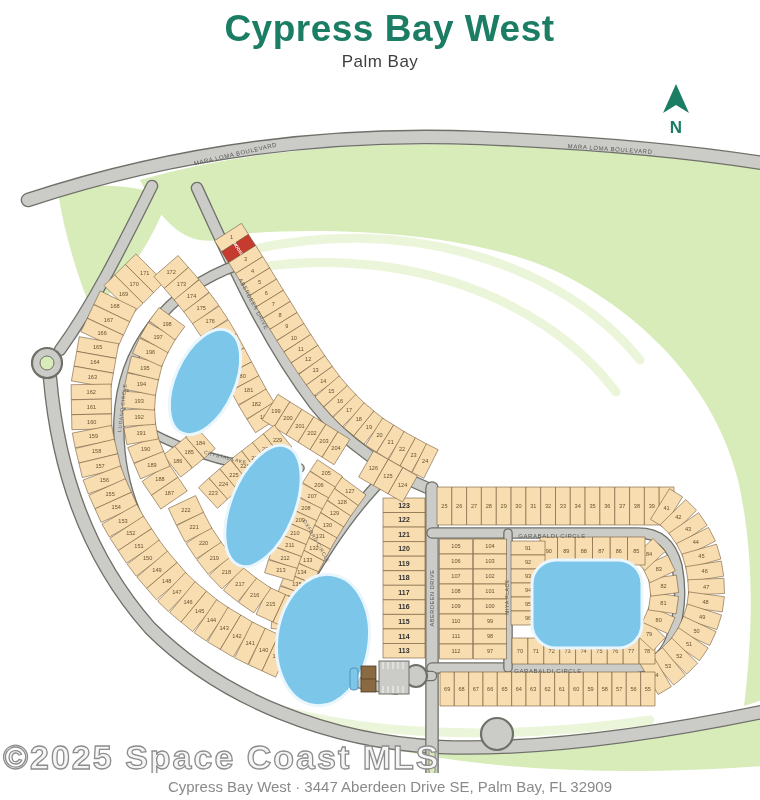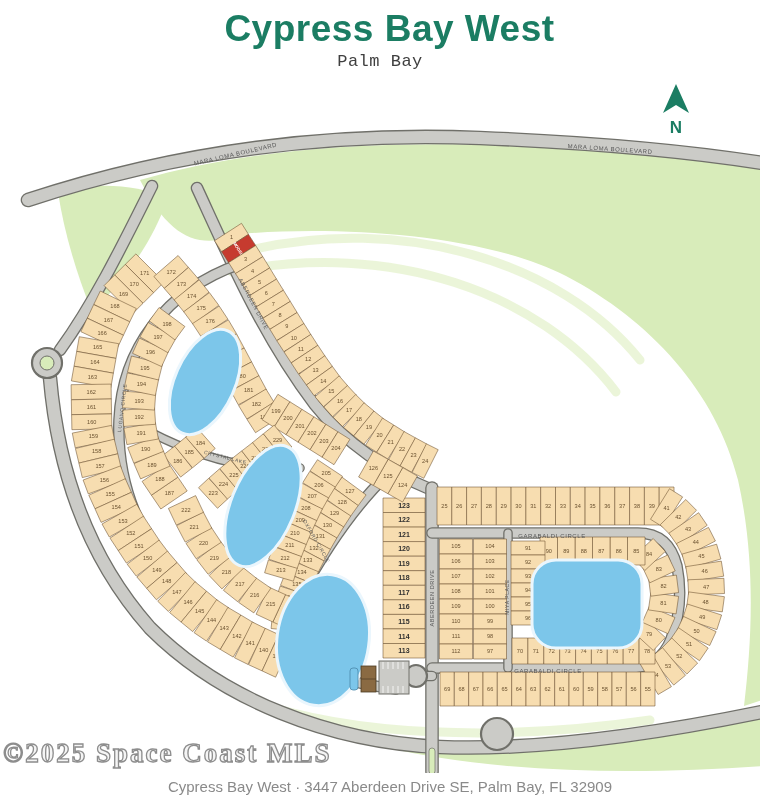--- a/index.html
+++ b/index.html
@@ -1,23 +1,23 @@
 <!DOCTYPE html>
 <html><head>
 <meta charset="utf-8">
 <style>
   html,body{margin:0;padding:0;background:#fff;}
   .stage{position:relative;width:760px;height:800px;background:#ffffff;overflow:hidden;
          font-family:"Liberation Sans",sans-serif;}
   .map-svg{position:absolute;left:0;top:0;}
   .header{position:absolute;left:0;top:10px;width:100%;text-align:center;z-index:5;pointer-events:none;}
   .title{font-size:37px;font-weight:800;color:#1b7d63;letter-spacing:.5px;line-height:1.05;padding-left:19px;}
-  .subtitle{font-size:17px;font-weight:400;color:#3f3f3f;margin-top:3px;letter-spacing:.5px;font-family:Liberation Mono, monospace;}
-  .watermark{position:absolute;left:3px;top:738px;z-index:6;font-size:27px;font-weight:700;
-             font-family:Liberation Serif, serif;color:#f5f5f5;-webkit-text-stroke:1.3px #8d8d8d;
+  .subtitle{font-size:17px;font-weight:400;color:#3f3f3f;margin-top:3px;letter-spacing:.5px;}
+  .watermark{position:absolute;left:3px;top:738px;z-index:6;font-size:34px;font-weight:700;
+             font-family:Liberation Sans, sans-serif;color:#f5f5f5;-webkit-text-stroke:1.3px #8d8d8d;
              letter-spacing:2px;pointer-events:none;}
   .footer{position:absolute;left:0;bottom:0;width:100%;height:27px;background:#ffffff;z-index:7;
           text-align:center;color:#8a8a8a;font-size:15px;padding-top:5px;box-sizing:border-box;margin-left:10px;}
   svg text{font-family:"Liberation Sans",sans-serif;}
 </style>
 </head>
 <body>
 
 <div class="stage">
 

